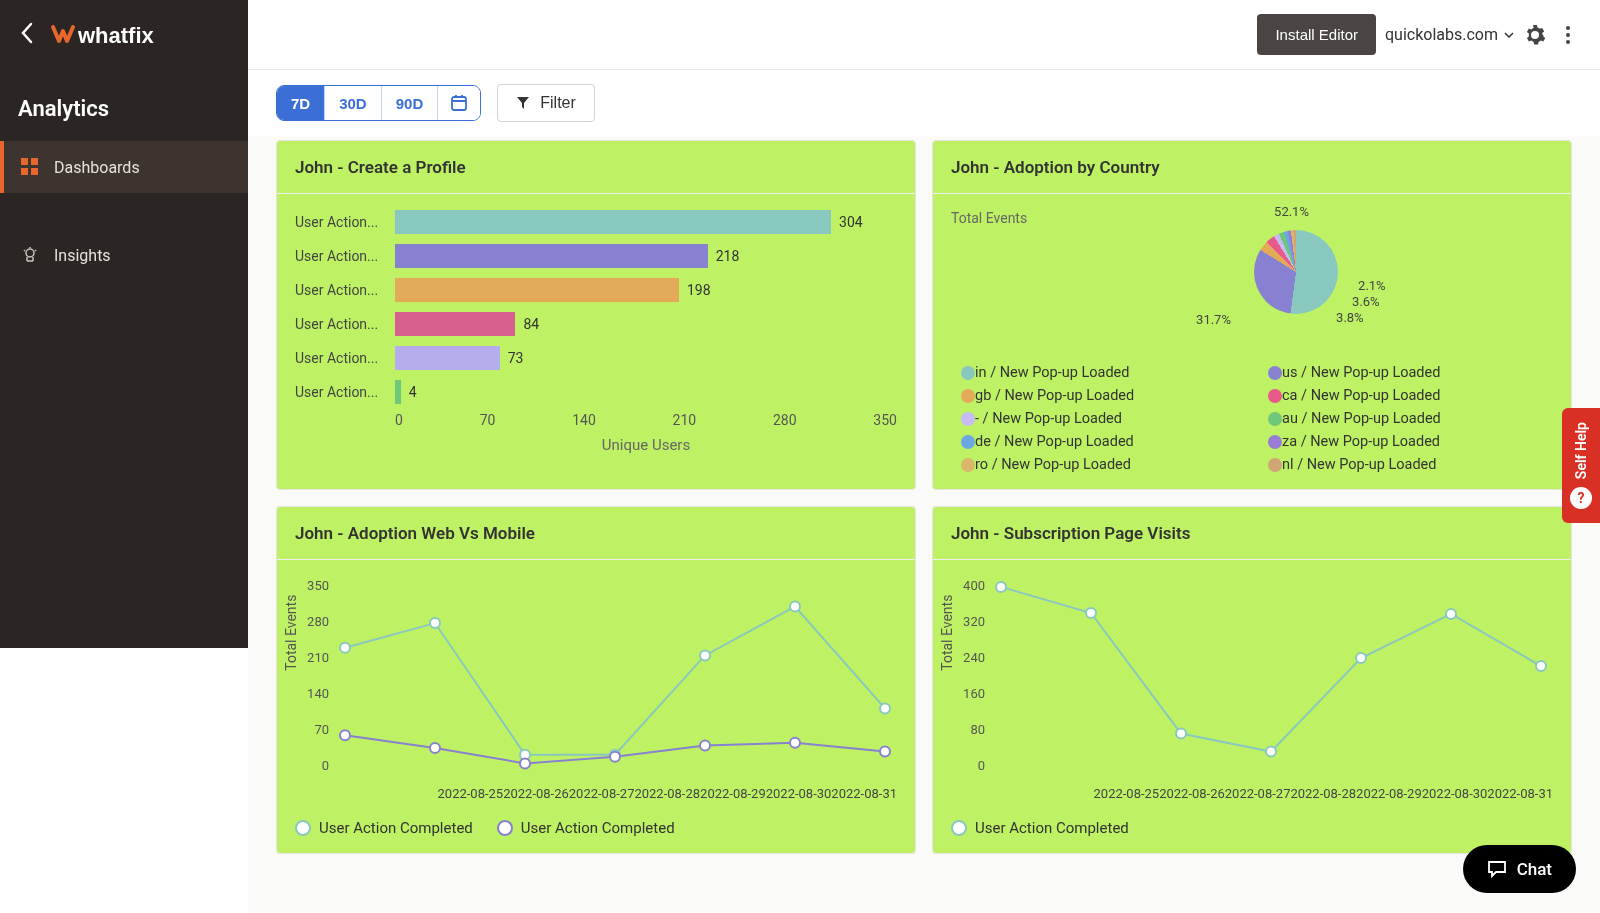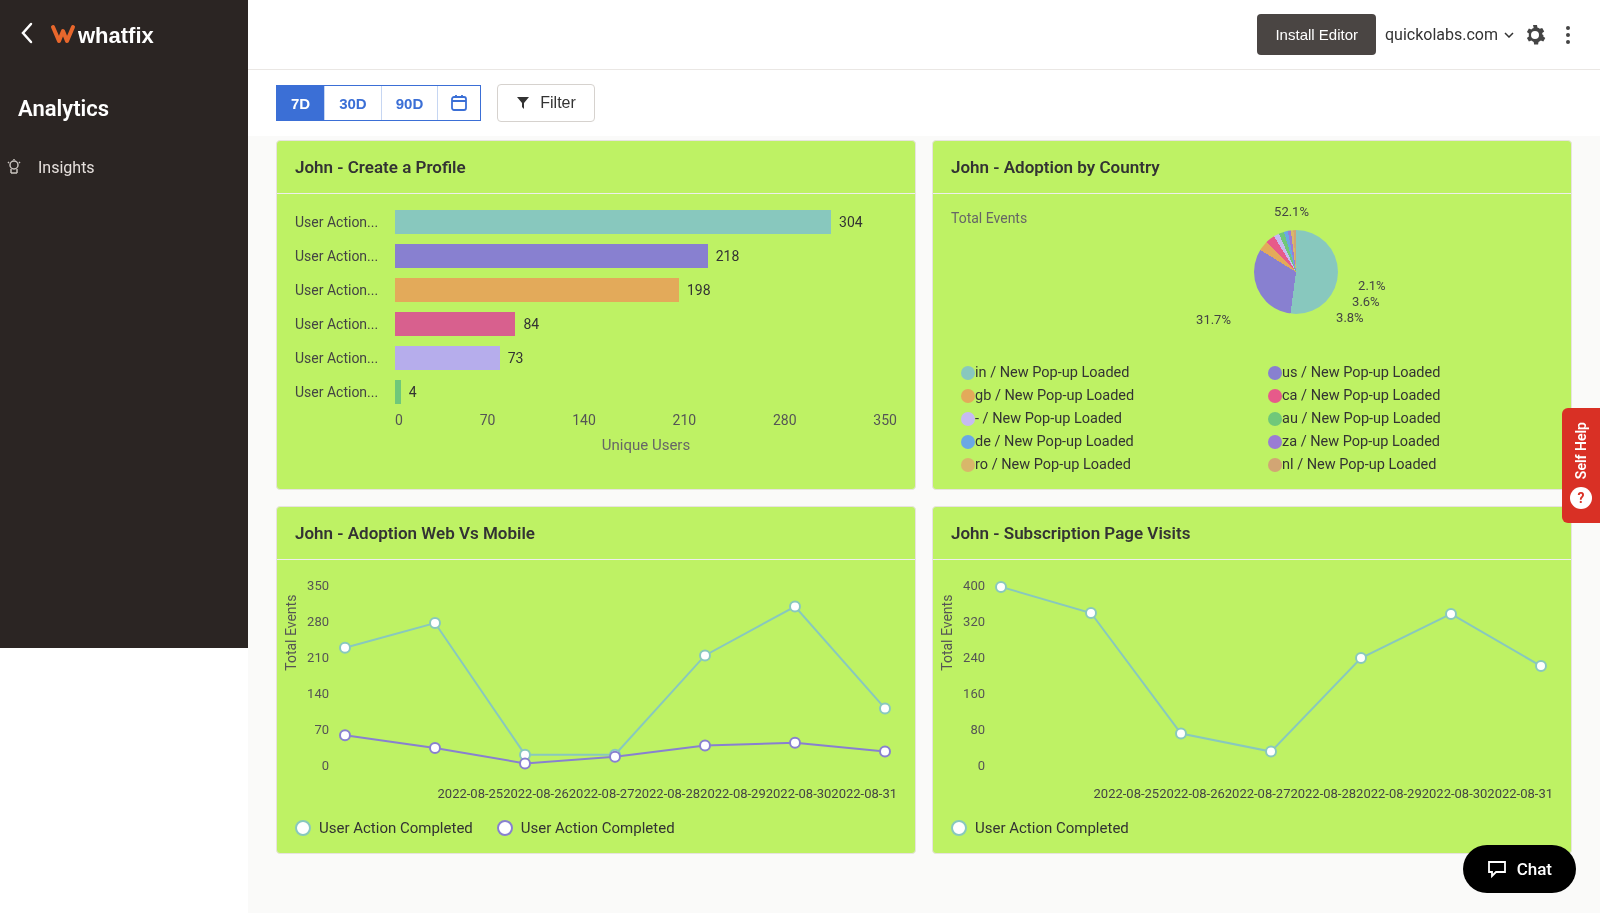--- a/index.html
+++ b/index.html
@@ -5,31 +5,31 @@
 * { margin: 0; padding: 0; box-sizing: border-box; }
 body { font-family: -apple-system, BlinkMacSystemFont, 'Segoe UI', Roboto, sans-serif; background: #fff; width: 1600px; height: 913px; overflow: hidden; position: relative; }
 
 .sidebar { position: absolute; left: 0; top: 0; width: 248px; height: 648px; background: #2b2523; color: #fff; }
 .sidebar-header { padding: 18px 16px; display: flex; align-items: center; gap: 12px; }
 .back-chevron { cursor: pointer; padding: 4px; }
 .logo { display: flex; align-items: center; }
 .sidebar-title { font-size: 22px; font-weight: 600; padding: 26px 18px 20px; color: #fff; }
 .sidebar-item { display: flex; align-items: center; gap: 14px; padding: 16px 20px; cursor: pointer; font-size: 16px; color: #e6e0dd; }
 .sidebar-item.active { background: #3d3430; border-left: 4px solid #e8672c; padding-left: 16px; }
-.sidebar-item:not(.active) { padding-left: 4px; }
+.sidebar-item:not(.active) { padding-left: 20px; margin-top: 36px; }
 .sidebar-icon { width: 20px; height: 20px; display: flex; align-items: center; justify-content: center; }
 
 .main { position: absolute; left: 248px; top: 0; right: 0; height: 913px; display: flex; flex-direction: column; }
 .topbar { height: 70px; display: flex; align-items: center; justify-content: flex-end; padding: 4px 20px; gap: 9px; border-bottom: 1px solid #eae7e4; }
 .install-btn { background: #4a4543; color: #fff; border: none; padding: 12px 18px; border-radius: 4px; font-size: 15px; font-weight: 500; cursor: pointer; }
 .domain-select { display: flex; align-items: center; gap: 6px; font-size: 16px; color: #333; cursor: pointer; }
 .topbar-icon { width: 24px; height: 24px; cursor: pointer; color: #444; }
 
 .toolbar { padding: 14px 28px; display: flex; align-items: center; gap: 16px; }
-.range-group { display: flex; border: 1px solid #3b6fd6; border-radius: 0; overflow: hidden; }
+.range-group { display: flex; border: 1px solid #3b6fd6; border-radius: 8px; overflow: hidden; }
 .range-btn { padding: 8px 14px; font-size: 15px; font-weight: 600; cursor: pointer; border: none; background: #fff; color: #3b6fd6; border-right: 1px solid #c6d6f2; }
 .range-btn:last-child { border-right: none; }
 .range-btn.active { background: #3b6fd6; color: #fff; }
 .range-cal { padding: 8px 12px; display: flex; align-items: center; }
 .filter-btn { display: flex; align-items: center; gap: 10px; padding: 9px 18px; border: 1px solid #d6d2ce; border-radius: 4px; background: #fff; font-size: 16px; cursor: pointer; color: #333; }
 
 .content { flex: 1; overflow: auto; padding: 4px 28px 28px; background: #fafaf9; }
 .grid { display: grid; grid-template-columns: 1fr 1fr; gap: 16px; }
 .card { background: #bef264; border: 1px solid #e7e3df; border-radius: 4px; }
 .card-title { font-size: 17px; font-weight: 600; padding: 16px 18px; border-bottom: 1px solid #eee; color: #333; }
@@ -81,20 +81,31 @@
         </svg>
     </span>
     <span class="logo">
       <svg width="140" height="32" viewBox="0 0 140 32">
         <path d="M3 8 L9 22 L13 12 L17 22 L23 8" stroke="#e8672c" stroke-width="4" fill="none" stroke-linecap="round" stroke-linejoin="round"></path>
         <text x="28" y="24" font-size="22" font-weight="700" fill="#fff" font-family="Arial">whatfix</text>
       </svg>
     </span>
   </div>
   <div class="sidebar-title">Analytics</div>
+  <div class="sidebar-item active">
+    <span class="sidebar-icon">
+      <svg width="18" height="18" viewBox="0 0 18 18">
+          <rect x="0" y="0" width="7" height="7" fill="#e8672c"></rect>
+          <rect x="10" y="0" width="7" height="7" fill="#e8672c"></rect>
+          <rect x="0" y="10" width="7" height="7" fill="#e8672c"></rect>
+          <rect x="10" y="10" width="7" height="7" fill="#e8672c"></rect>
+        </svg>
+    </span>
+    <span>Dashboards</span>
+  </div>
   <div class="sidebar-item">
     <span class="sidebar-icon">
       <svg width="18" height="18" viewBox="0 0 18 18">
           <circle cx="9" cy="7" r="4" stroke="#c9c3bf" stroke-width="1.5" fill="none"></circle>
           <path d="M6 11 L6 15 M12 11 L12 15 M6 15 L12 15" stroke="#c9c3bf" stroke-width="1.5"></path>
           <path d="M9 1 L9 2 M3 4 L4 5 M15 4 L14 5" stroke="#c9c3bf" stroke-width="1.5"></path>
         </svg>
     </span>
     <span>Insights</span>
   </div>

